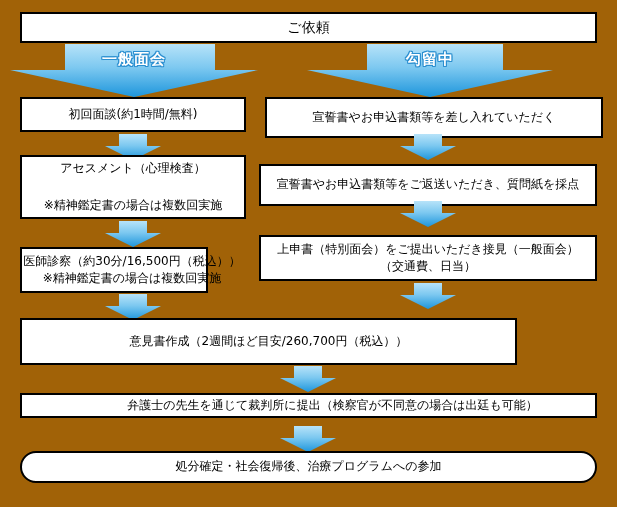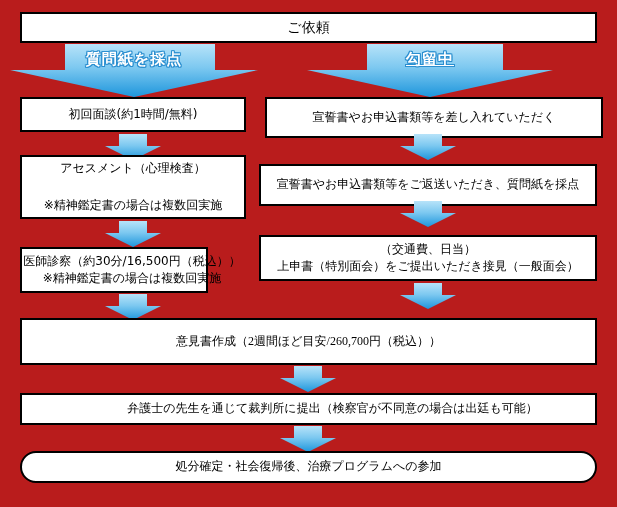--- a/index.html
+++ b/index.html
@@ -1,17 +1,17 @@
 <!DOCTYPE html>
 <html><head>
 <meta charset="utf-8">
 <style>
   html,body{margin:0;padding:0;background:#fff;}
   body{font-family:"DejaVu Sans","Liberation Sans",sans-serif;color:#000;}
-  .canvas{position:relative;width:617px;height:507px;background:#b91c1c;overflow:hidden;}
+  .canvas{position:relative;width:617px;height:507px;background:#a16207;overflow:hidden;}
   .box{
     position:absolute;
     border:2px solid #000;
     background:#fff;
     display:flex;
     flex-direction:column;
     justify-content:center;
     align-items:center;
     text-align:center;
     box-sizing:border-box;
@@ -51,26 +51,26 @@
     </defs>
   </svg>
 
   <div class="box title" style="left:20px;top:12px;width:577px;height:31px;">
     <div class="line">ご依頼</div>
   </div>
 
   <svg class="arrow-svg" style="left:8px;top:44px;" width="252" height="53" viewBox="0 0 252 53">
     <polygon points="57,0 207,0 207,26 250,26 126,53 2,26 57,26" fill="url(#arrowGrad)"></polygon>
   </svg>
-  <div class="branch-label" style="left:8px;top:50px;width:252px;">質問紙を採点</div>
+  <div class="branch-label" style="left:8px;top:50px;width:252px;">一般面会</div>
 
   <svg class="arrow-svg" style="left:303px;top:44px;" width="254" height="53" viewBox="0 0 254 53">
     <polygon points="64,0 200,0 200,26 250,26 127,53 4,26 64,26" fill="url(#arrowGrad)"></polygon>
   </svg>
-  <div class="branch-label" style="left:303px;top:50px;width:254px;text-decoration:underline;">勾留中</div>
+  <div class="branch-label" style="left:303px;top:50px;width:254px;">勾留中</div>
 
   <div class="box" style="left:20px;top:97px;width:226px;height:35px;">
     <div class="line">初回面談(約1時間/無料)</div>
   </div>
 
   <svg class="arrow-svg" style="left:105px;top:134px;" width="56" height="26" viewBox="0 0 56 26">
     <polygon points="14,0 42,0 42,12 56,12 28,26 0,12 14,12" fill="url(#arrowGrad)"></polygon>
   </svg>
 
   <div class="box" style="left:20px;top:155px;width:226px;height:64px;gap:20px;">
@@ -102,37 +102,37 @@
 
   <div class="box" style="left:259px;top:164px;width:338px;height:42px;">
     <div class="line">宣誓書やお申込書類等をご返送いただき、質問紙を採点</div>
   </div>
 
   <svg class="arrow-svg" style="left:400px;top:201px;" width="56" height="26" viewBox="0 0 56 26">
     <polygon points="14,0 42,0 42,12 56,12 28,26 0,12 14,12" fill="url(#arrowGrad)"></polygon>
   </svg>
 
   <div class="box" style="left:259px;top:235px;width:338px;height:46px;">
+    <div class="line">上申書（特別面会）をご提出いただき接見（一般面会）</div>
     <div class="line">（交通費、日当）</div>
-    <div class="line">上申書（特別面会）をご提出いただき接見（一般面会）</div>
   </div>
 
   <svg class="arrow-svg" style="left:400px;top:283px;" width="56" height="26" viewBox="0 0 56 26">
     <polygon points="14,0 42,0 42,12 56,12 28,26 0,12 14,12" fill="url(#arrowGrad)"></polygon>
   </svg>
 
-  <div class="box" style="left:20px;top:318px;width:577px;height:47px;font-family:Liberation Serif, serif;">
+  <div class="box" style="left:20px;top:318px;width:497px;height:47px;">
     <div class="line">意見書作成（2週間ほど目安/260,700円（税込））</div>
   </div>
 
   <svg class="arrow-svg" style="left:280px;top:366px;" width="56" height="26" viewBox="0 0 56 26">
     <polygon points="14,0 42,0 42,12 56,12 28,26 0,12 14,12" fill="url(#arrowGrad)"></polygon>
   </svg>
 
-  <div class="box" style="left:20px;top:393px;width:577px;height:32px;padding-left:48px;">
+  <div class="box" style="left:20px;top:393px;width:577px;height:25px;padding-left:48px;">
     <div class="line">弁護士の先生を通じて裁判所に提出（検察官が不同意の場合は出廷も可能）</div>
   </div>
 
   <svg class="arrow-svg" style="left:280px;top:426px;" width="56" height="26" viewBox="0 0 56 26">
     <polygon points="14,0 42,0 42,12 56,12 28,26 0,12 14,12" fill="url(#arrowGrad)"></polygon>
   </svg>
 
   <div class="box" style="left:20px;top:451px;width:577px;height:32px;border-radius:16px;">
     <div class="line">処分確定・社会復帰後、治療プログラムへの参加</div>
   </div>

